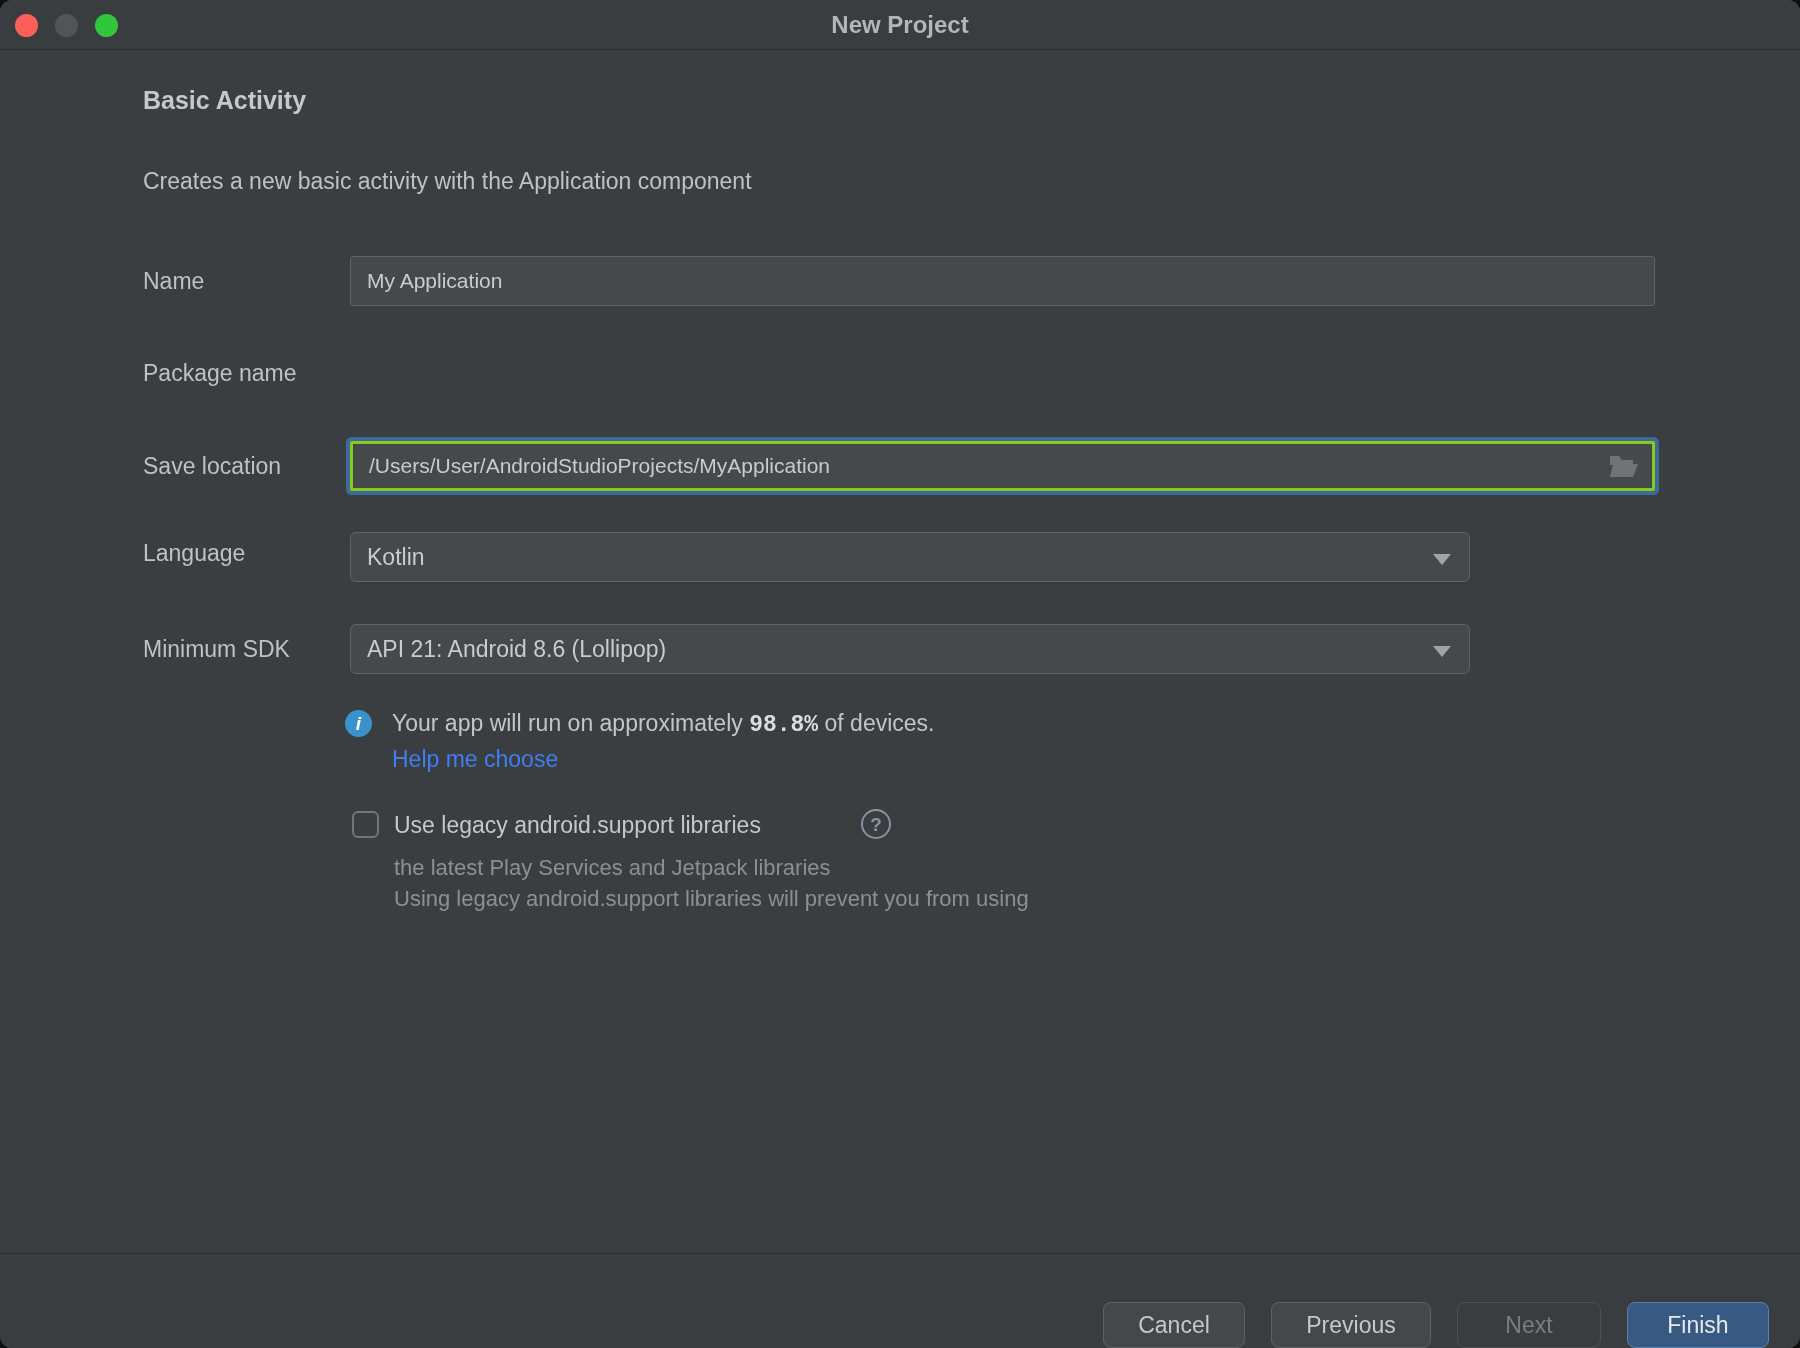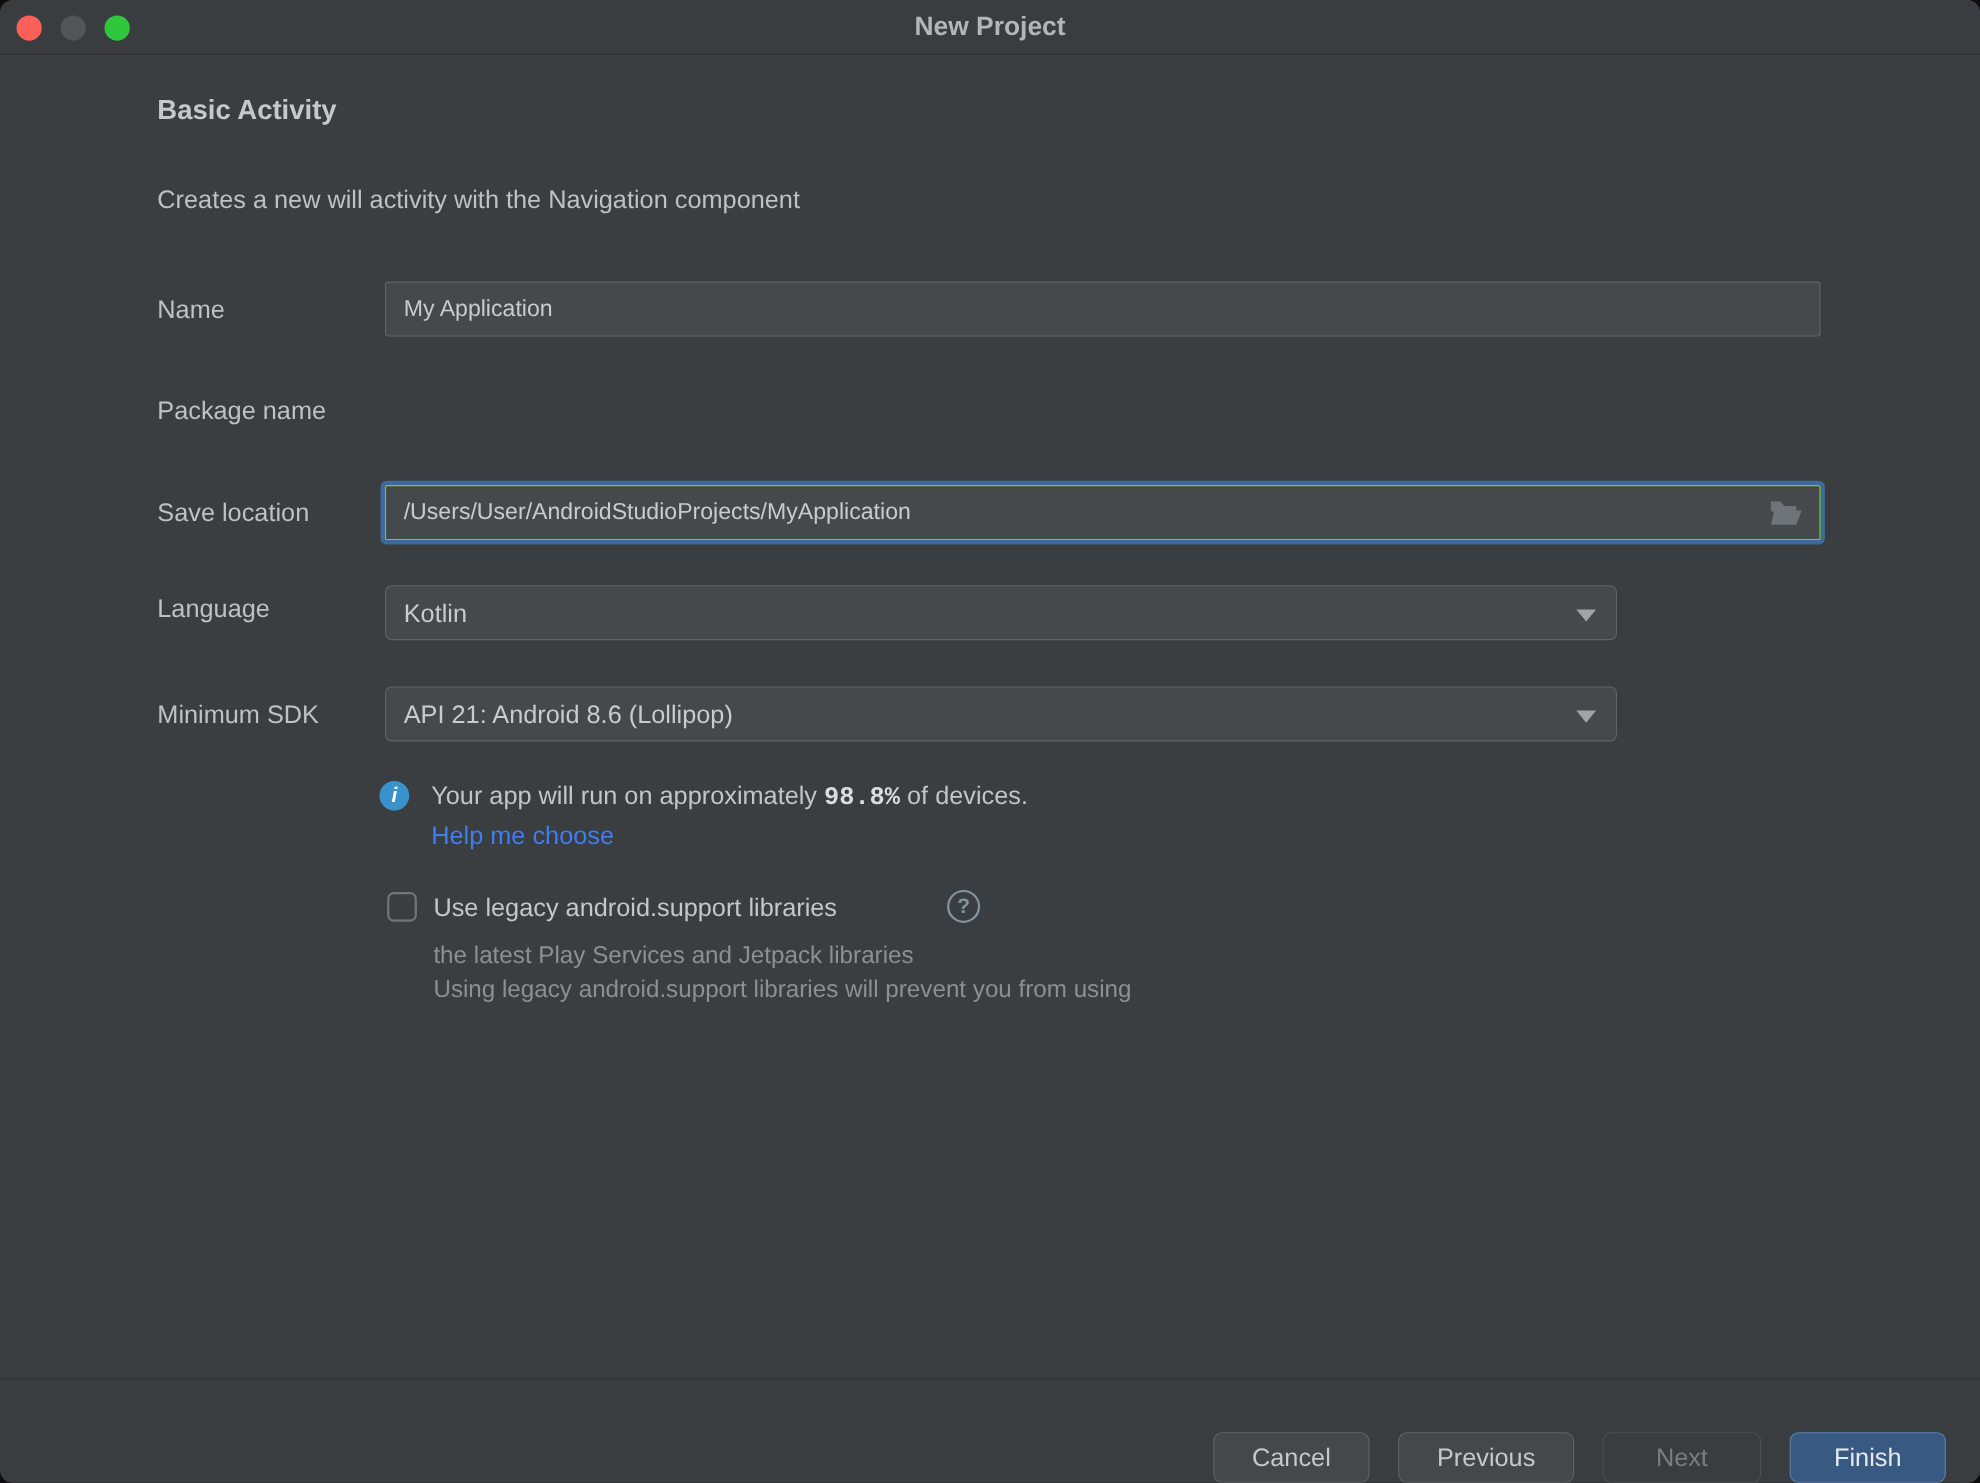--- a/index.html
+++ b/index.html
@@ -48,21 +48,21 @@
     position: absolute; left: 350px; width: 1305px; height: 50px;
     background: #46494b;
     border: 1px solid #606466;
     border-radius: 3px;
     color: #c9cbcd; font-size: 21px;
     font-family: "Liberation Sans", "DejaVu Sans", sans-serif;
     padding: 0 16px;
     outline: none;
   }
   .field.focused {
-    border: 1px solid #84cc16;
+    border: 3px solid #84cc16;
     box-shadow: 0 0 0 4px #3d6a9b;
     border-radius: 2px;
     padding-right: 60px;
   }
   .select {
     position: absolute; left: 350px; width: 1120px; height: 50px;
     background: #46494b;
     border: 1px solid #606466;
     border-radius: 6px;
     color: #c9cbcd; font-size: 23px;
@@ -154,21 +154,21 @@
 <div class="window">
 
   <div class="titlebar">
     <span class="traffic red"></span>
     <span class="traffic gray"></span>
     <span class="traffic green"></span>
     <div class="titlebar-title">New Project</div>
   </div>
 
   <div class="heading">Basic Activity</div>
-  <div class="subheading">Creates a new will activity with the Navigation component</div>
+  <div class="subheading">Creates a new basic activity with the Application component</div>
 
   <div class="row-label" style="top:256px">Name</div>
   <input class="field" style="top: 256px;" type="text" value="My Application">
 
   <div class="row-label" style="top:348px">Package name</div>
 
   <div class="row-label" style="top:441px">Save location</div>
   <input class="field focused" style="top: 441px;" type="text" value="/Users/User/AndroidStudioProjects/MyApplication">
   <svg class="folder-icon" style="position:absolute; left:1608px; top:452px;" viewBox="0 0 30 28">
     <path d="M2 4 h9 l3 4 h11 v5 h-23 z" fill="#6e7477"></path>

